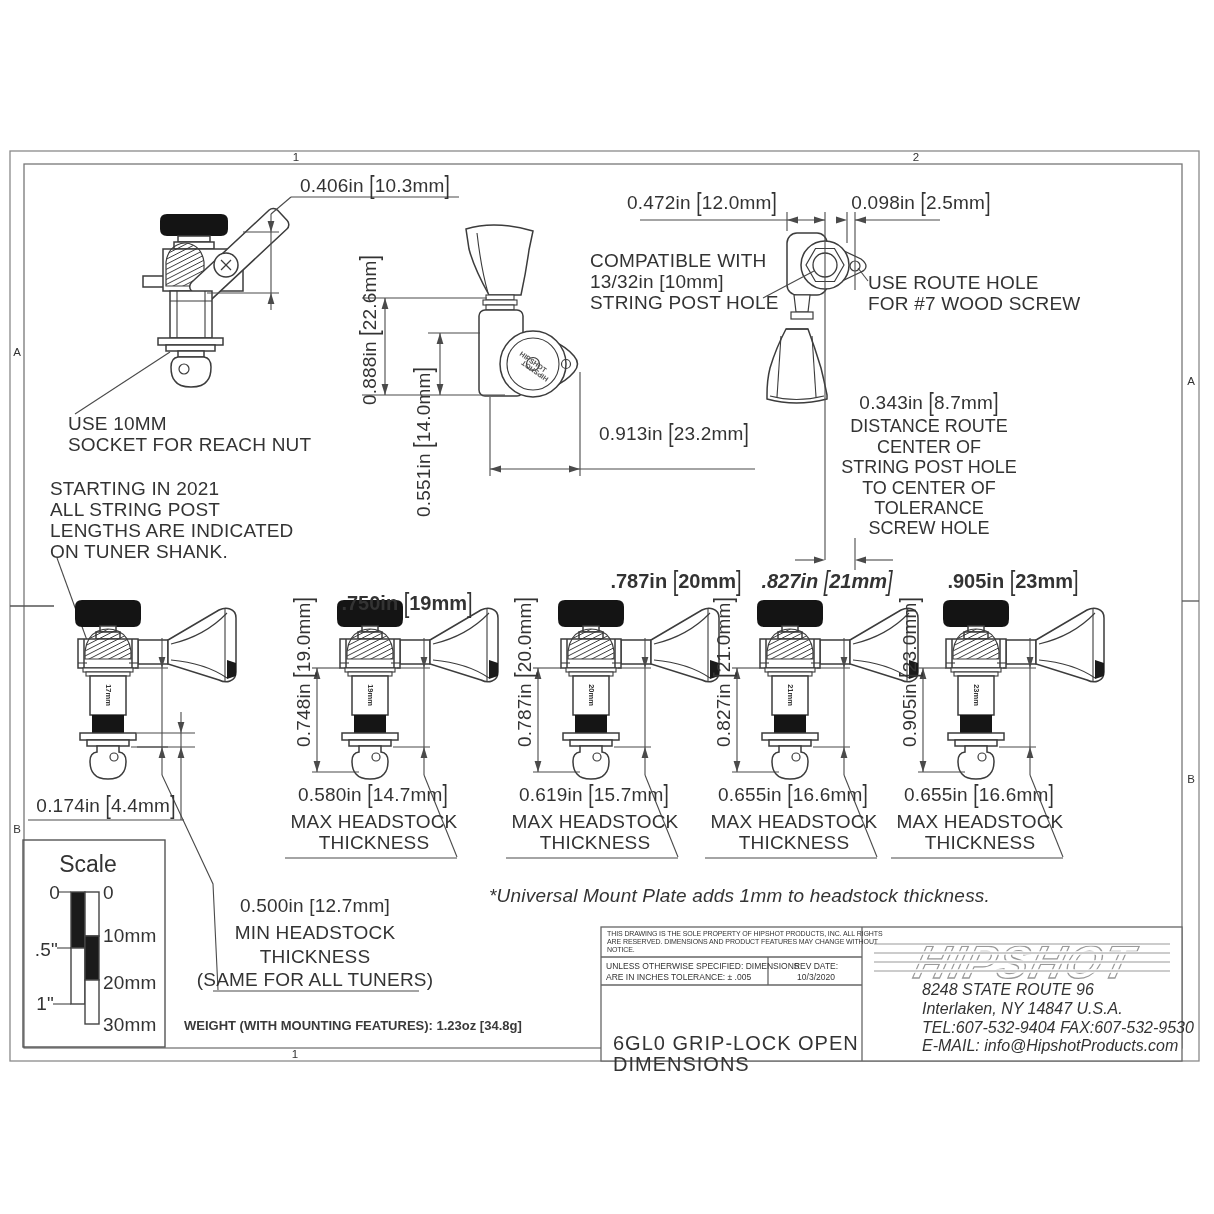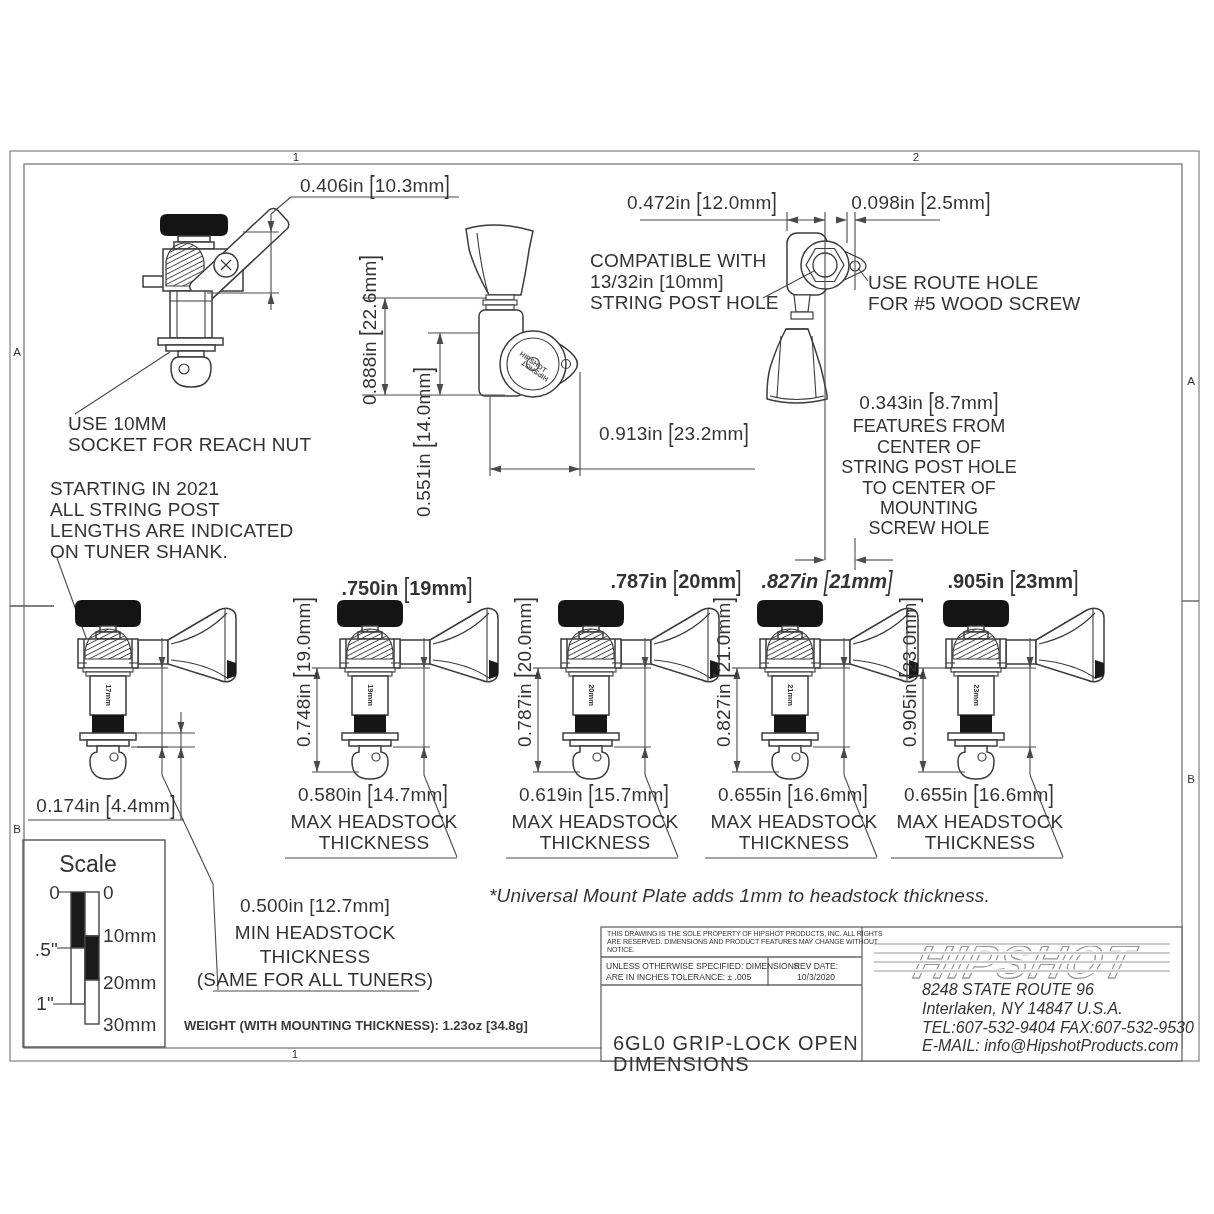--- a/index.html
+++ b/index.html
@@ -295,38 +295,38 @@
   <div class="rot fs19 dim" style="left:370px;top:330px">0.888in <span class="br">[</span>22.6mm<span class="br">]</span></div>
   <div class="rot fs19 dim" style="left:424px;top:442px">0.551in <span class="br">[</span>14.0mm<span class="br">]</span></div>
   <div class="t fs19 dim" style="left:674px;top:434px">0.913in <span class="br">[</span>23.2mm<span class="br">]</span></div>
   <div class="tl fs19" style="left:590px;top:261px">COMPATIBLE WITH</div>
   <div class="tl fs19" style="left:590px;top:282px">13/32in [10mm]</div>
   <div class="tl fs19" style="left:590px;top:303px">STRING POST HOLE</div>
 
   <div class="t fs19 dim" style="left:702px;top:203px">0.472in <span class="br">[</span>12.0mm<span class="br">]</span></div>
   <div class="t fs19 dim" style="left:921px;top:203px">0.098in <span class="br">[</span>2.5mm<span class="br">]</span></div>
   <div class="tl fs19" style="left:868px;top:283px">USE ROUTE HOLE</div>
-  <div class="tl fs19" style="left:868px;top:304px">FOR #5 WOOD SCREW</div>
+  <div class="tl fs19" style="left:868px;top:304px">FOR #7 WOOD SCREW</div>
   <div class="t fs19 dim" style="left:929px;top:403px">0.343in <span class="br">[</span>8.7mm<span class="br">]</span></div>
-  <div class="t fs18" style="left:929px;top:426px">FEATURES FROM</div>
+  <div class="t fs18" style="left:929px;top:426px">DISTANCE ROUTE</div>
   <div class="t fs18" style="left:929px;top:447px">CENTER OF</div>
   <div class="t fs18" style="left:929px;top:467px">STRING POST HOLE</div>
   <div class="t fs18" style="left:929px;top:488px">TO CENTER OF</div>
-  <div class="t fs18" style="left:929px;top:508px">MOUNTING</div>
+  <div class="t fs18" style="left:929px;top:508px">TOLERANCE</div>
   <div class="t fs18" style="left:929px;top:528px">SCREW HOLE</div>
 
   <div class="t fs19 dim" style="left:106px;top:806px">0.174in <span class="br">[</span>4.4mm<span class="br">]</span></div>
 
   <div class="t fs19" style="left:315px;top:906px">0.500in [12.7mm]</div>
   <div class="t fs19" style="left:315px;top:933px">MIN HEADSTOCK</div>
   <div class="t fs19" style="left:315px;top:957px">THICKNESS</div>
   <div class="t fs19" style="left:315px;top:980px">(SAME FOR ALL TUNERS)</div>
 
   <div class="tl fs19 it" style="left:489px;top:896px">*Universal Mount Plate adds 1mm to headstock thickness.</div>
-  <div class="tl fs13" style="left:184px;top:1025px;font-weight:600;color:#3a3a3a">WEIGHT (WITH MOUNTING THICKNESS): 1.23oz [34.8g]</div>
+  <div class="tl fs13" style="left:184px;top:1025px;font-weight:600;color:#3a3a3a">WEIGHT (WITH MOUNTING FEATURES): 1.23oz [34.8g]</div>
 
   <div class="t" style="left:88px;top:864px;font-size:23px">Scale</div>
   <div class="t fs19" style="left:60px;top:893px;transform:translate(-100%,-50%)">0</div>
   <div class="t fs19" style="left:58px;top:950px;transform:translate(-100%,-50%)">.5"</div>
   <div class="t fs19" style="left:54px;top:1004px;transform:translate(-100%,-50%)">1"</div>
   <div class="tl fs19" style="left:103px;top:893px">0</div>
   <div class="tl fs19" style="left:103px;top:936px">10mm</div>
   <div class="tl fs19" style="left:103px;top:983px">20mm</div>
   <div class="tl fs19" style="left:103px;top:1025px">30mm</div>
 
@@ -338,21 +338,21 @@
   <div class="t spec" style="left:816px;top:966px">REV DATE:</div>
   <div class="t spec" style="left:816px;top:977px">10/3/2020</div>
   <div class="tl ttl" style="left:613px;top:1001px">6GL0 GRIP-LOCK OPEN</div>
   <div class="tl ttl" style="left:613px;top:1022px">DIMENSIONS</div>
   <div class="tl addr" style="left:922px;top:990px">8248 STATE ROUTE 96</div>
   <div class="tl addr" style="left:922px;top:1009px">Interlaken, NY 14847 U.S.A.</div>
   <div class="tl addr" style="left:922px;top:1028px">TEL:607-532-9404 FAX:607-532-9530</div>
   <div class="tl addr" style="left:922px;top:1046px">E-MAIL: info@HipshotProducts.com</div>
 <div class="t rot90 fs7" style="left: 108px; top: 695px;">17mm</div>
       <div class="t rot90 fs7" style="left: 370px; top: 695px;">19mm</div>
-      <div class="t hd dim" style="left: 407px; top: 588px;">.750in <span class="br">[</span>19mm<span class="br">]</span></div>
+      <div class="t hd dim" style="left: 407px; top: 603px;">.750in <span class="br">[</span>19mm<span class="br">]</span></div>
       <div class="rot fs19 dim" style="left: 304px; top: 672px;">0.748in <span class="br">[</span>19.0mm<span class="br">]</span></div>
       <div class="t fs19 dim" style="left: 373px; top: 795px;">0.580in <span class="br">[</span>14.7mm<span class="br">]</span></div>
       <div class="t fs19" style="left: 374px; top: 822px;">MAX HEADSTOCK</div>
       <div class="t fs19" style="left: 374px; top: 843px;">THICKNESS</div>
       <div class="t rot90 fs7" style="left: 591px; top: 695px;">20mm</div>
       <div class="t hd dim" style="left: 628px; top: 581px; margin-left: 48px;">.787in <span class="br">[</span>20mm<span class="br">]</span></div>
       <div class="rot fs19 dim" style="left: 525px; top: 672px;">0.787in <span class="br">[</span>20.0mm<span class="br">]</span></div>
       <div class="t fs19 dim" style="left: 594px; top: 795px;">0.619in <span class="br">[</span>15.7mm<span class="br">]</span></div>
       <div class="t fs19" style="left: 595px; top: 822px;">MAX HEADSTOCK</div>
       <div class="t fs19" style="left: 595px; top: 843px;">THICKNESS</div>

